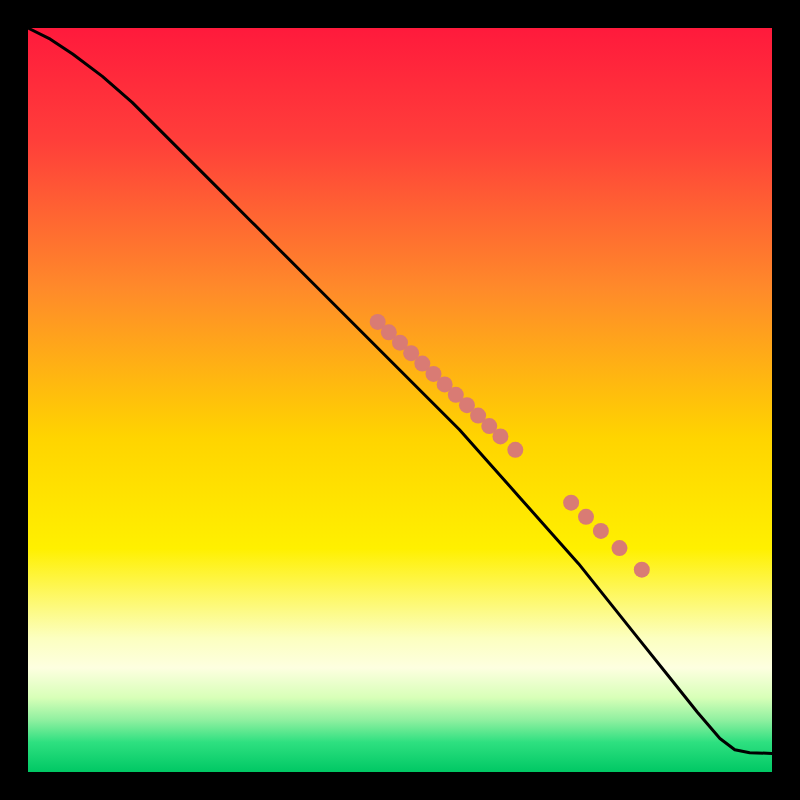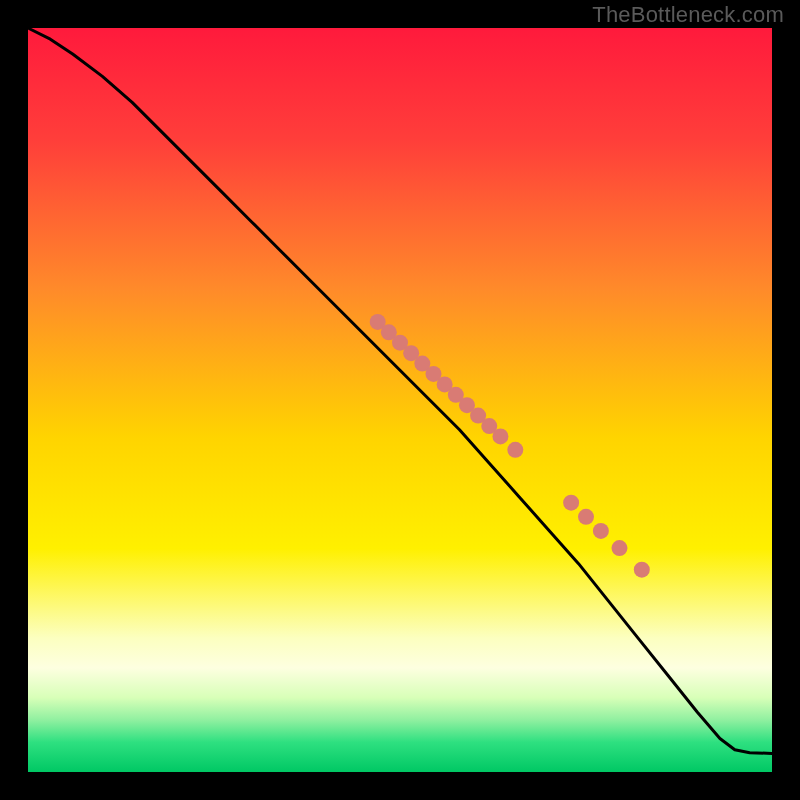--- a/index.html
+++ b/index.html
@@ -28,21 +28,20 @@
   svg {
     position: absolute;
     top: 0;
     left: 0;
   }
 </style>
 </head>
 <body>
 
 <div class="chart-wrap">
-  <div class="watermark">TheBottleneck.com</div>
   <svg id="chart-svg" width="800" height="800" viewBox="0 0 800 800">
       <defs>
         <linearGradient id="bg-grad" x1="0" y1="0" x2="0" y2="1">
           <stop offset="0%" stop-color="#ff1a3c"></stop>
           <stop offset="15%" stop-color="#ff3e3a"></stop>
           <stop offset="35%" stop-color="#ff8a2a"></stop>
           <stop offset="55.00000000000001%" stop-color="#ffd400"></stop>
           <stop offset="70%" stop-color="#fff000"></stop>
           <stop offset="82%" stop-color="#fcffc0"></stop>
           <stop offset="86%" stop-color="#fdffe0"></stop>

